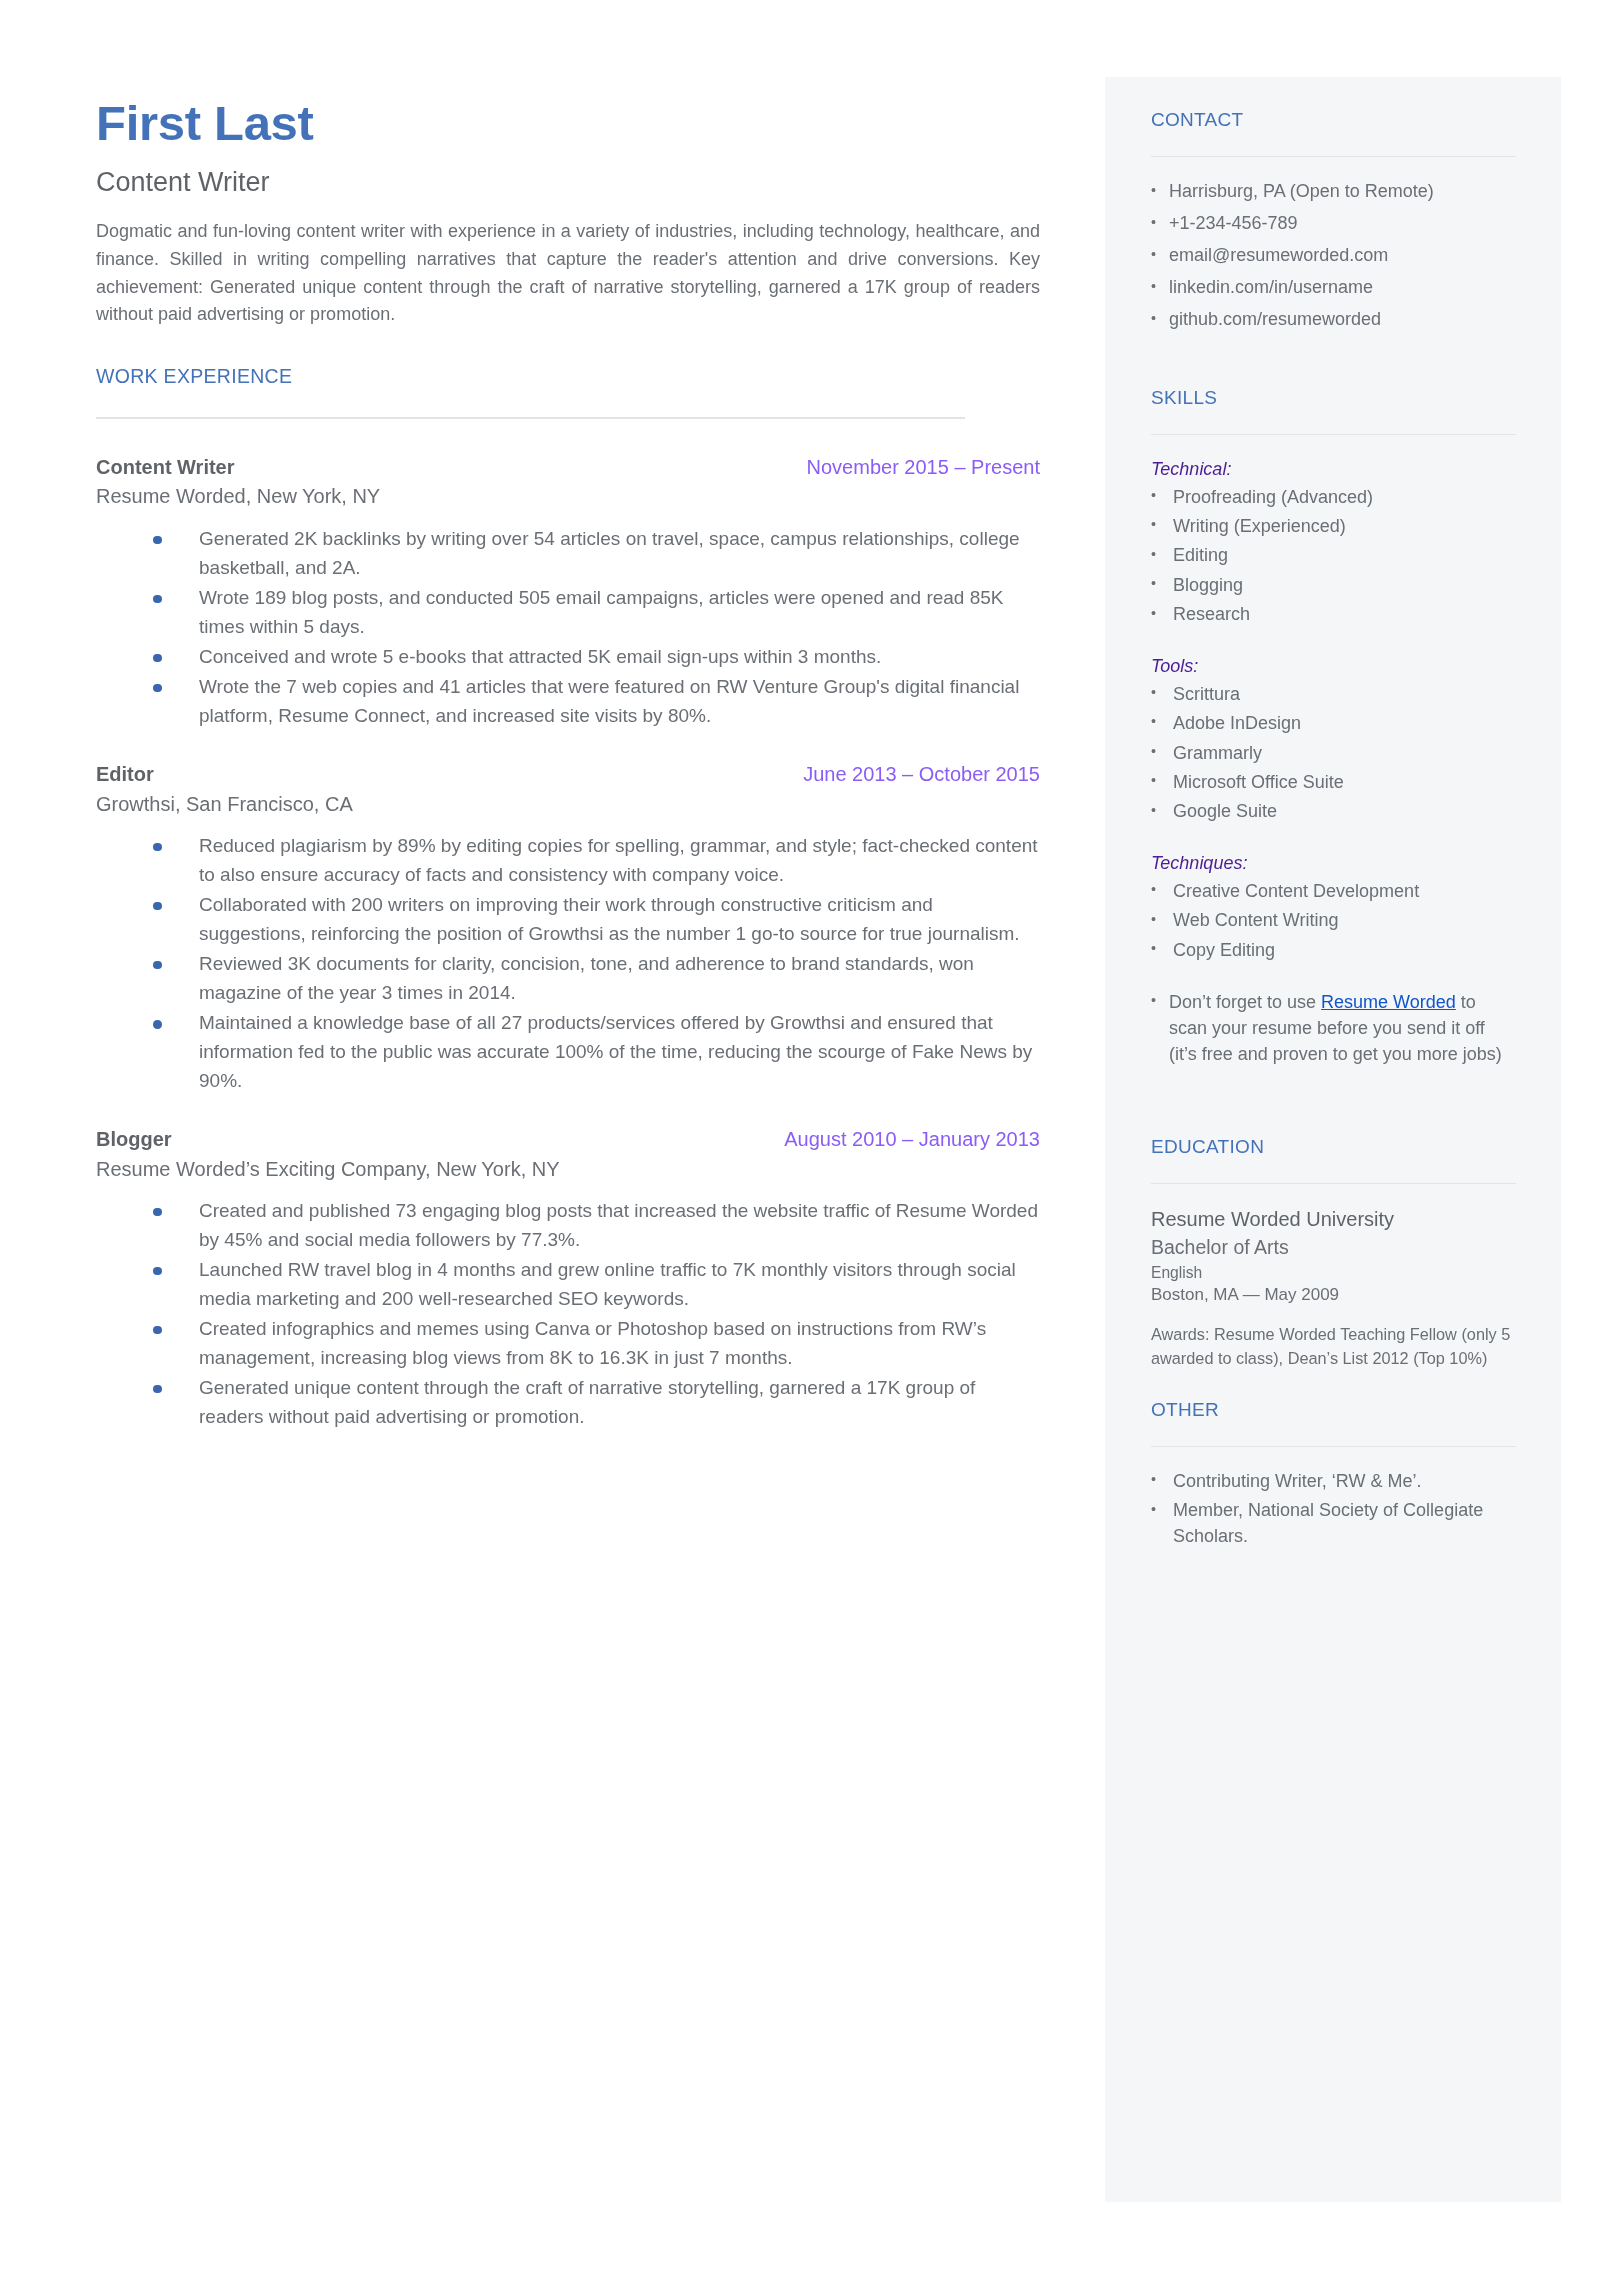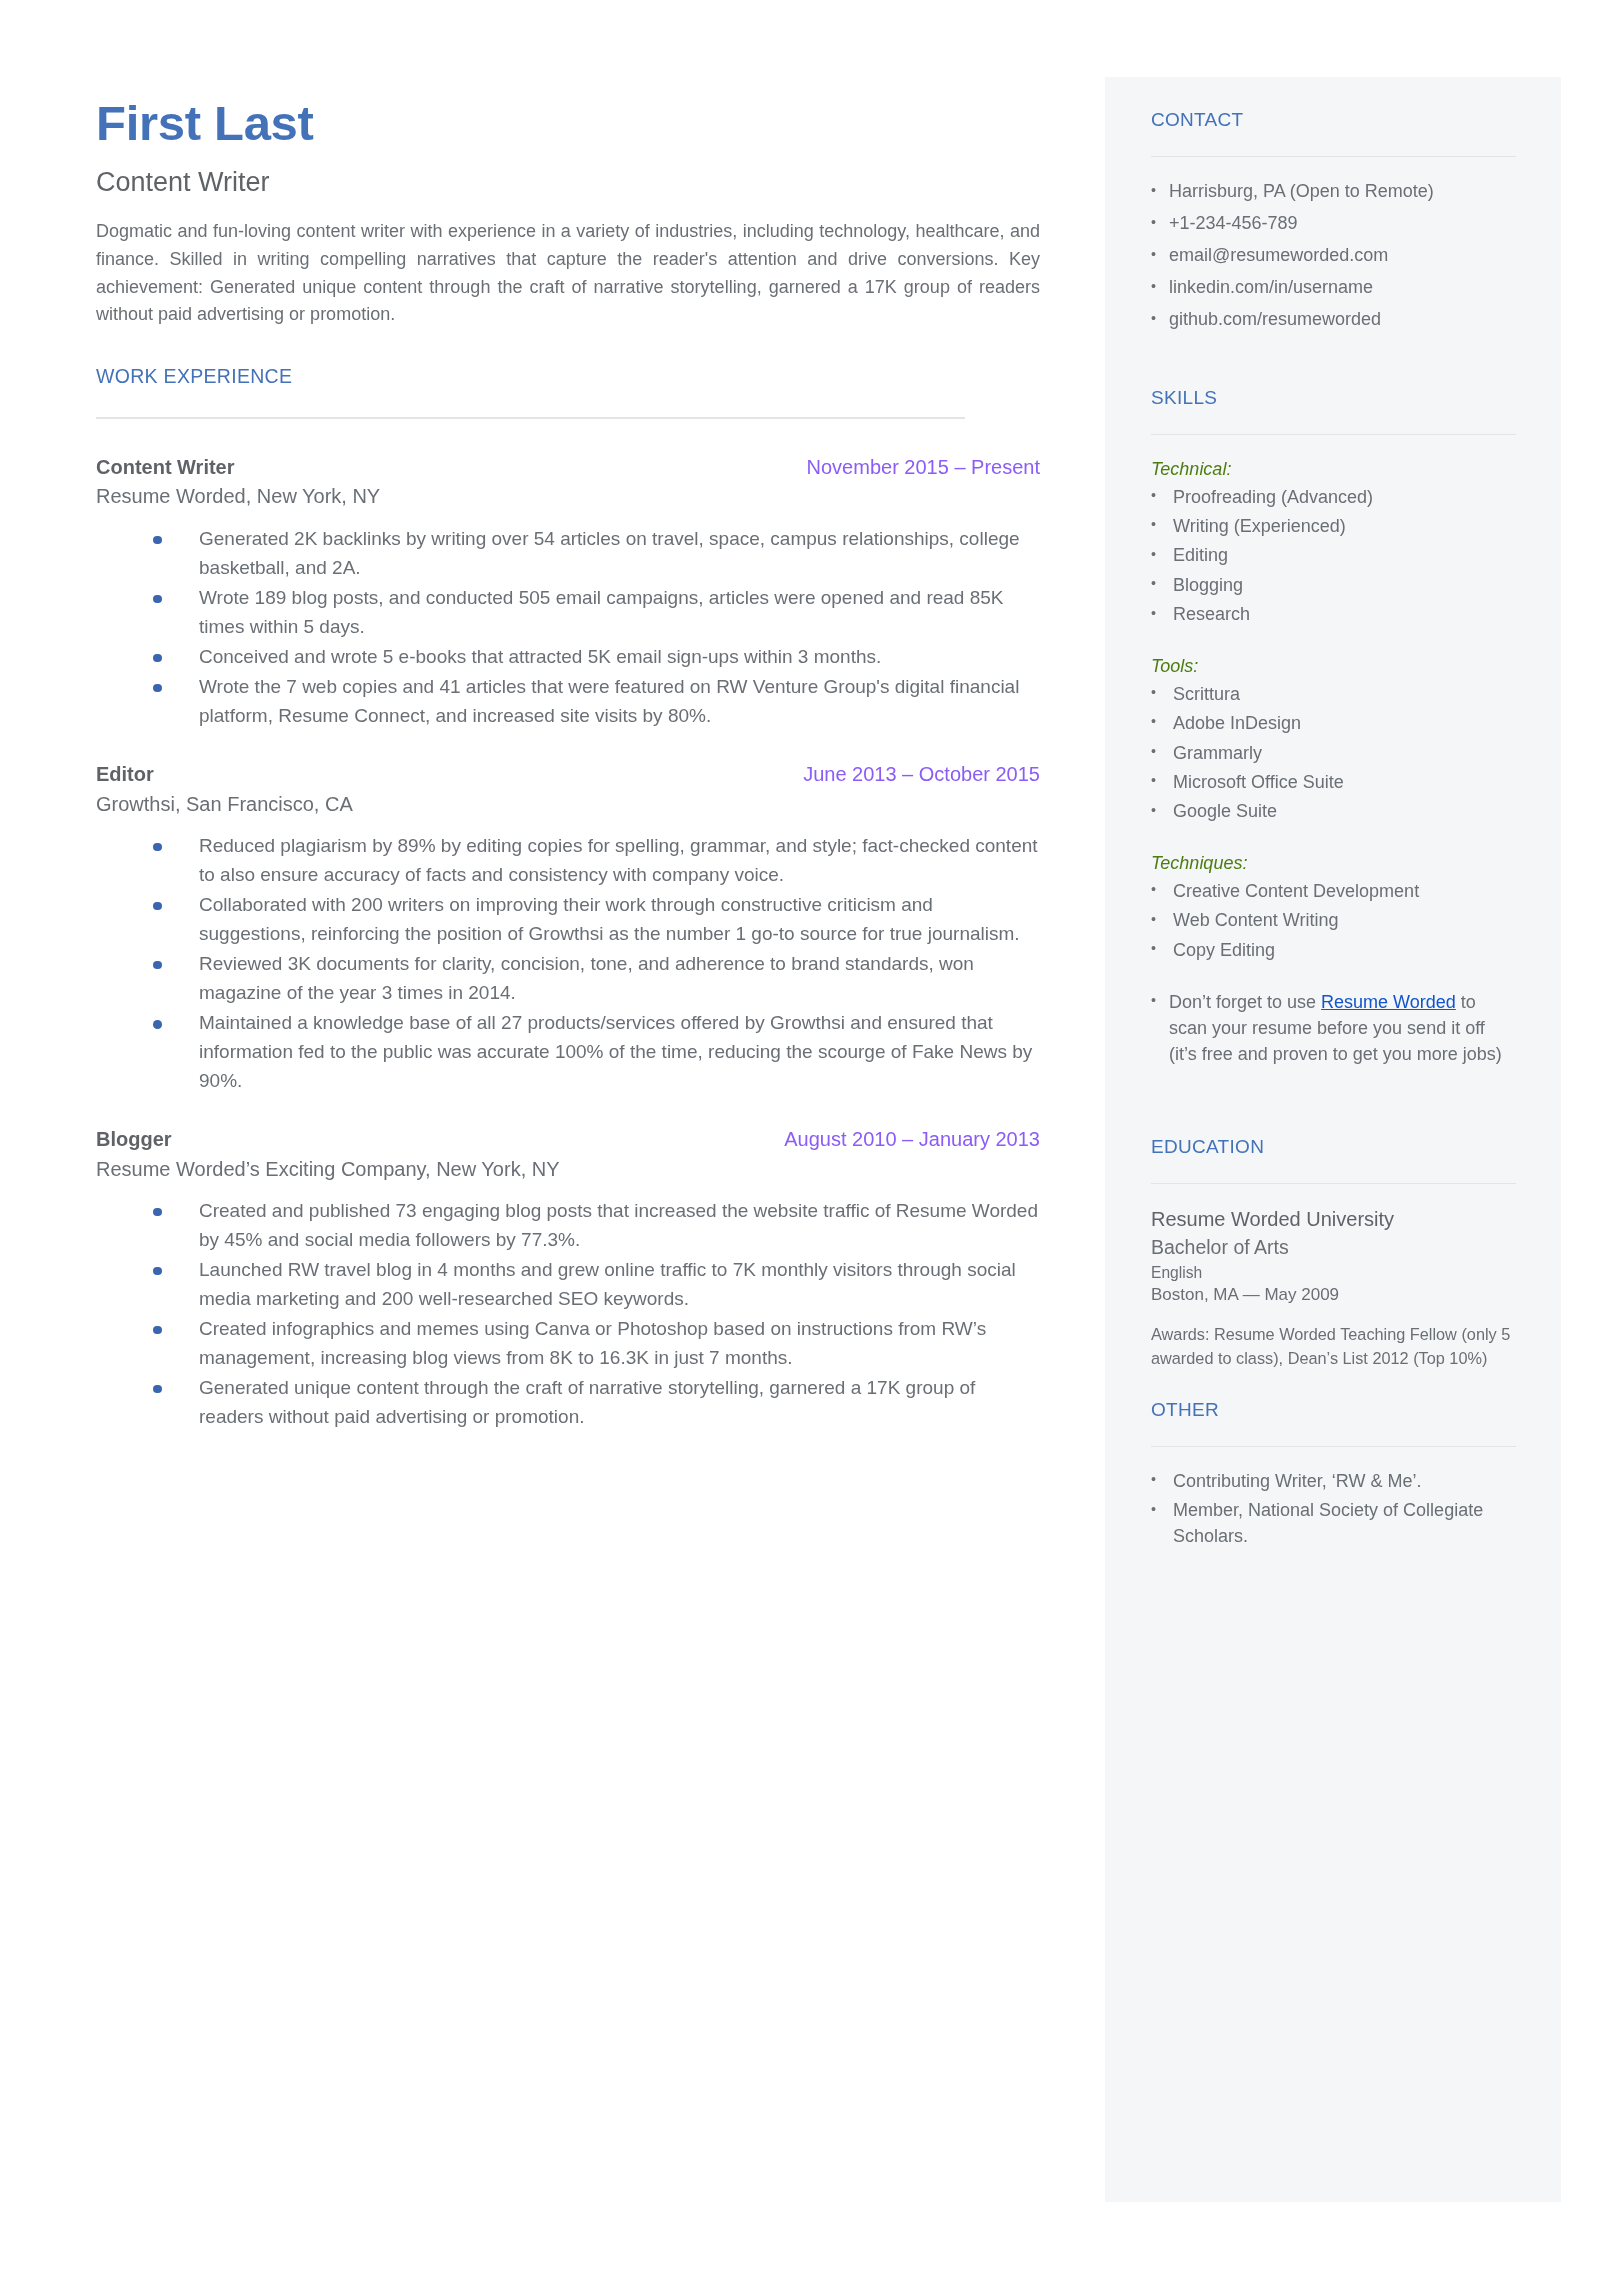--- a/index.html
+++ b/index.html
@@ -186,21 +186,21 @@
     font-size: 14.3px;
     color: #6a6f75;
     line-height: 1.6;
   }
 
   .side-list.tight li { margin-bottom: 3.9px; padding-left: 22px; }
 
   .skill-group-label {
     font-size: 18px;
     font-style: italic;
-    color: #4d7c0f;
+    color: #4c1d95;
     line-height: 1.4;
     margin-bottom: 2.6px;
   }
 
   .skill-block { margin-bottom: 26px; }
 
   .gap-sm { height: 29px; }
   .gap-md { height: 47px; }
   .gap-lg { height: 63px; }
 

